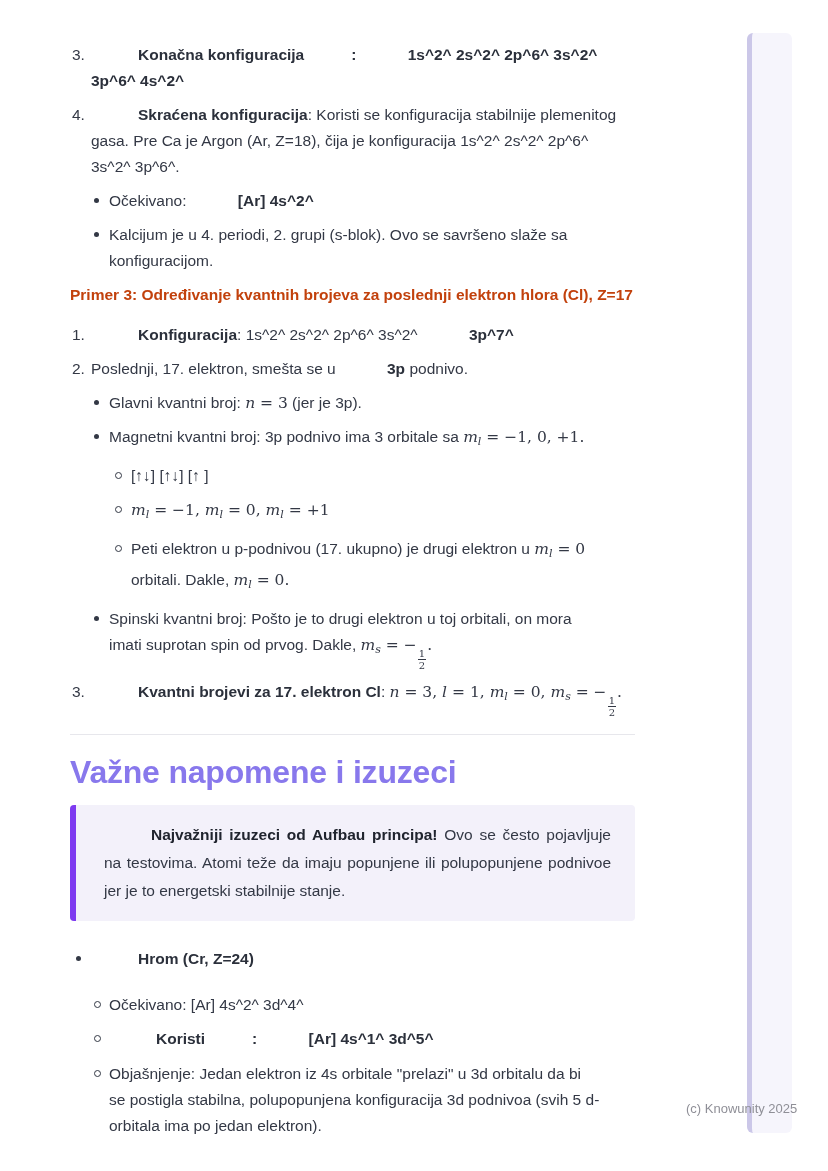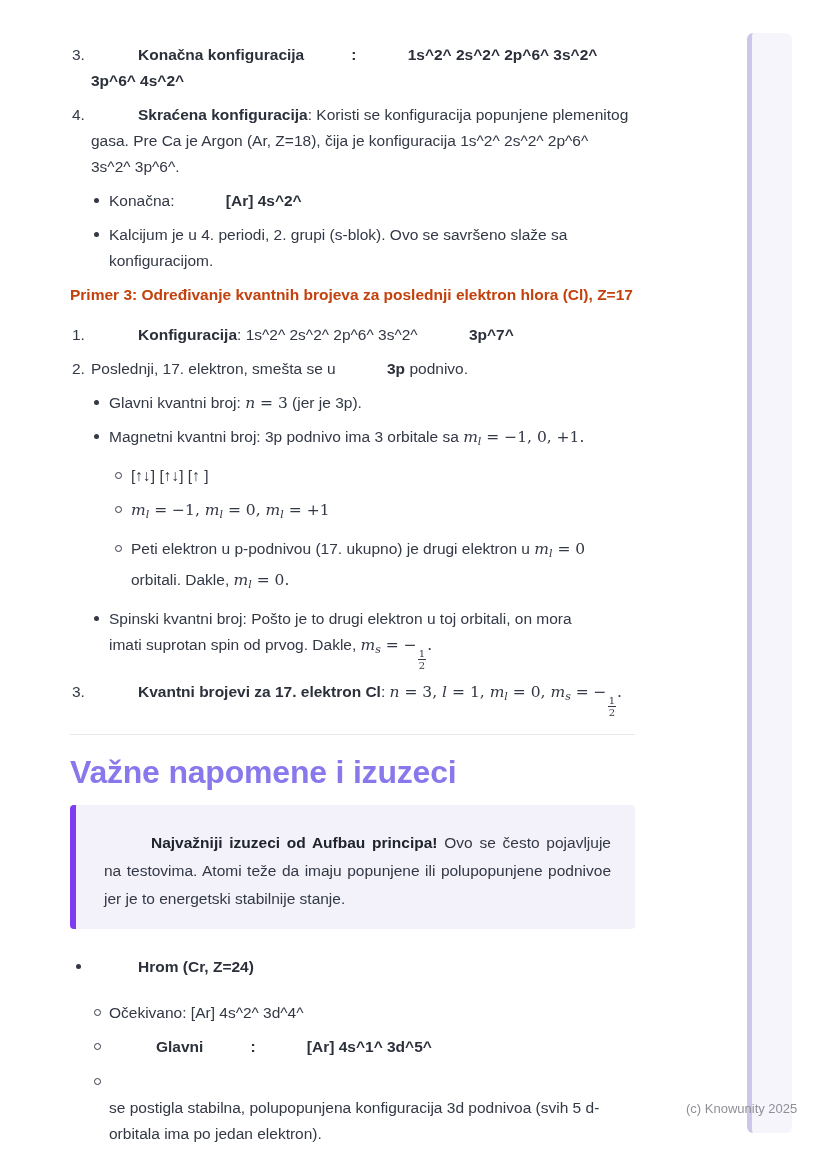--- a/index.html
+++ b/index.html
@@ -32,21 +32,21 @@
   .msub{font-family:"DejaVu Serif","Liberation Serif",serif;font-style:italic;font-size:11px;vertical-align:-3px;}
   .frac{display:inline-flex;flex-direction:column;align-items:center;vertical-align:-7px;
         font-family:"DejaVu Serif","Liberation Serif",serif;font-size:10px;line-height:1.1;margin:0 1px;}
   .fn{border-bottom:1px solid currentColor;padding:0 1px;}
   .fd{padding:0 1px;}
   .para-heading{font-weight:700;color:#c2410c;text-align:justify;margin:8px 0 14px 0;}
   .divider{border:none;border-top:1px solid #e7e7ec;margin:16px 0 0 0;height:0;}
   .h2{color:#8878ec;font-size:32px;line-height:30px;font-weight:700;margin:22px 0 18px 0;letter-spacing:-0.2px;}
   .callout{
     background:#f3f1fa;border-left:6px solid #7e3bf0;border-radius:4px;
-    padding:24px 24px 16px 28px;margin:0 0 25px 0;
+    padding:16px 24px 16px 28px;margin:0 0 25px 0;
     line-height:28px;text-align:justify;
   }
   .callout .b{color:#20242e;}
   .row.hrom{margin-bottom:20px;}
   .row.stv{margin-bottom:9px;}
   .edge-band{
     position:absolute;left:747px;top:33px;width:45px;height:1100px;
     background:#f6f5fc;border-left:5px solid #cbc7e8;border-radius:6px;
     box-sizing:border-box;z-index:1;
   }
@@ -62,28 +62,28 @@
 
 <main class="content">
 
   <div class="row num">
     <span class="marker">3.</span>
     <div class="txt"><span class="b">Konačna konfiguracija</span><span class="b">: </span><span class="b">1s^2^ 2s^2^ 2p^6^ 3s^2^ 3p^6^ 4s^2^</span></div>
   </div>
 
   <div class="row num">
     <span class="marker">4.</span>
-    <div class="txt"><span class="b">Skraćena konfiguracija</span><span>: Koristi se konfiguracija popunjene plemenitog</span><br><span>gasa. Pre Ca je Argon (Ar, Z=18), čija je konfiguracija 1s^2^ 2s^2^ 2p^6^</span><br><span>3s^2^ 3p^6^.</span></div>
+    <div class="txt"><span class="b">Skraćena konfiguracija</span><span>: Koristi se konfiguracija stabilnije plemenitog</span><br><span>gasa. Pre Ca je Argon (Ar, Z=18), čija je konfiguracija 1s^2^ 2s^2^ 2p^6^</span><br><span>3s^2^ 3p^6^.</span></div>
   </div>
 
   <div class="row l1">
     <span class="marker">
         <span class="dot"></span>
       </span>
-    <div class="txt"><span>Konačna: </span><span class="b">[Ar] 4s^2^</span></div>
+    <div class="txt"><span>Očekivano: </span><span class="b">[Ar] 4s^2^</span></div>
   </div>
 
   <div class="row l1">
     <span class="marker">
         <span class="dot"></span>
       </span>
     <div class="txt"><span>Kalcijum je u 4. periodi, 2. grupi (s-blok). Ovo se savršeno slaže sa</span><br><span>konfiguracijom.</span></div>
   </div>
 
   <div class="para-heading"><span>Primer 3: Određivanje kvantnih brojeva za poslednji elektron hlora (Cl), Z=17</span></div>
@@ -169,25 +169,25 @@
     <span class="marker">
         <span class="circ"></span>
       </span>
     <div class="txt"><span>Očekivano: [Ar] 4s^2^ 3d^4^</span></div>
   </div>
 
   <div class="row l1 stv">
     <span class="marker">
         <span class="circ"></span>
       </span>
-    <div class="txt"><span class="b">Glavni</span><span class="b">: </span><span class="b">[Ar] 4s^1^ 3d^5^</span></div>
+    <div class="txt"><span class="b">Koristi</span><span class="b">: </span><span class="b">[Ar] 4s^1^ 3d^5^</span></div>
   </div>
 
   <div class="row l1">
     <span class="marker">
         <span class="circ"></span>
       </span>
-    <div class="txt"><br><span>se postigla stabilna, polupopunjena konfiguracija 3d podnivoa (svih 5 d-</span><br><span>orbitala ima po jedan elektron).</span></div>
+    <div class="txt"><span>Objašnjenje: Jedan elektron iz 4s orbitale "prelazi" u 3d orbitalu da bi</span><br><span>se postigla stabilna, polupopunjena konfiguracija 3d podnivoa (svih 5 d-</span><br><span>orbitala ima po jedan elektron).</span></div>
   </div>
 
 </main>
 
 <div class="watermark">(c) Knowunity 2025</div>
 
 </body></html>

